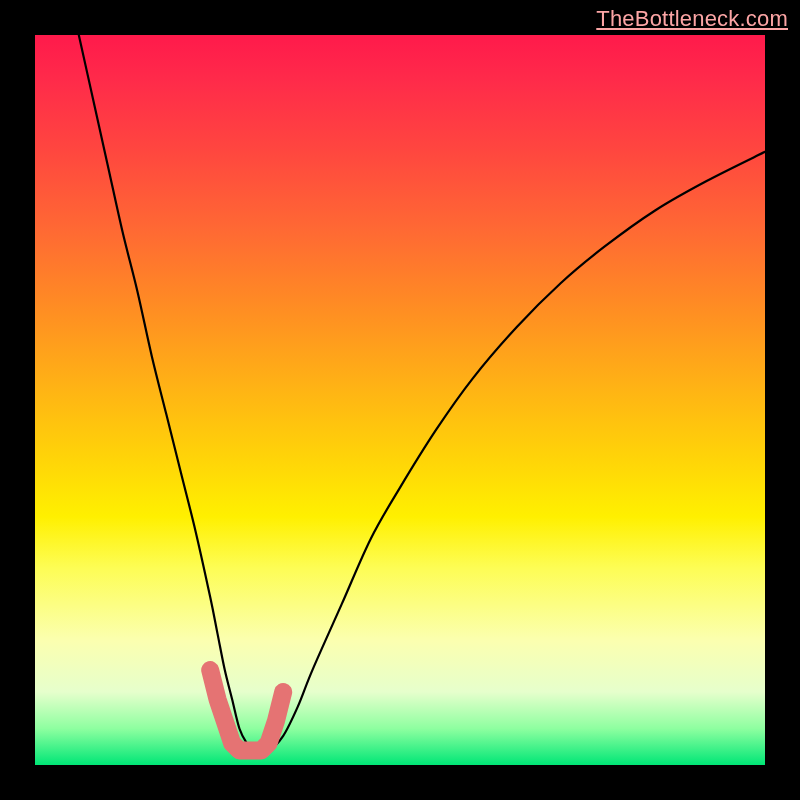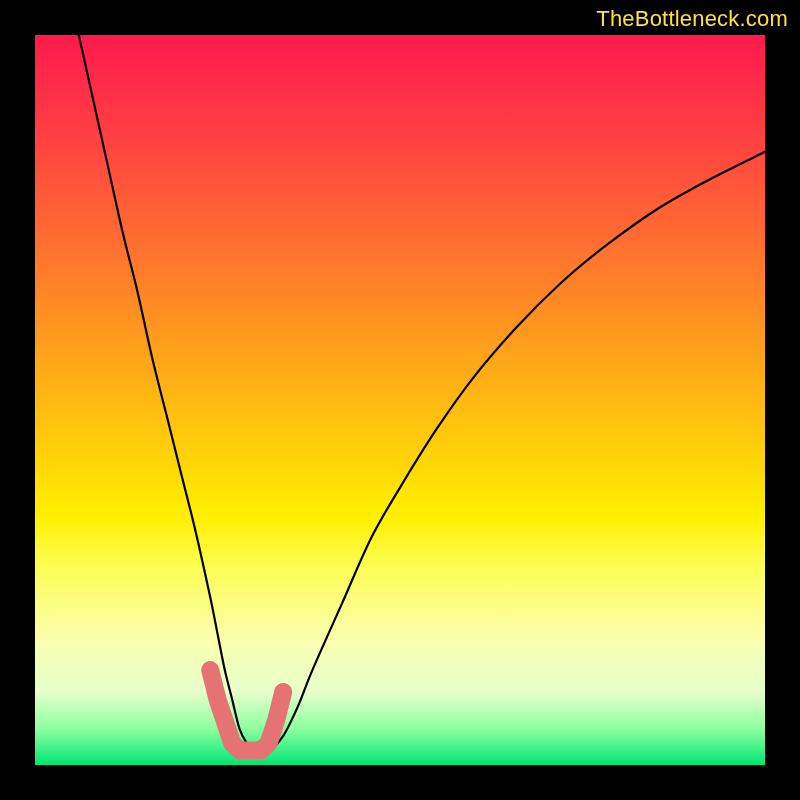--- a/index.html
+++ b/index.html
@@ -40,25 +40,26 @@
       #fbffb0 83%,
       #e6ffcc 90%,
       #8effa0 95%,
       #00e676 100%
     );
   }
   .watermark {
     position: absolute;
     top: 6px;
     right: 12px;
-    color: #fde047;
+    color: #fca5a5;
     font-size: 22px;
     letter-spacing: 0.2px;
     font-weight: 400;
     user-select: none;
+    text-decoration: underline;
   }
   svg.curve {
     position: absolute;
     left: 0;
     top: 0;
     width: 730px;
     height: 730px;
     overflow: visible;
   }
 </style>

